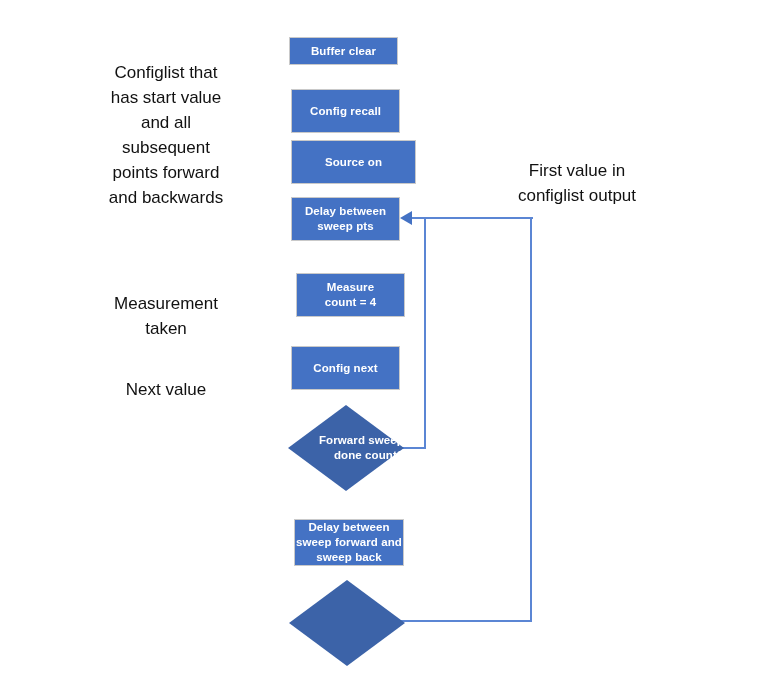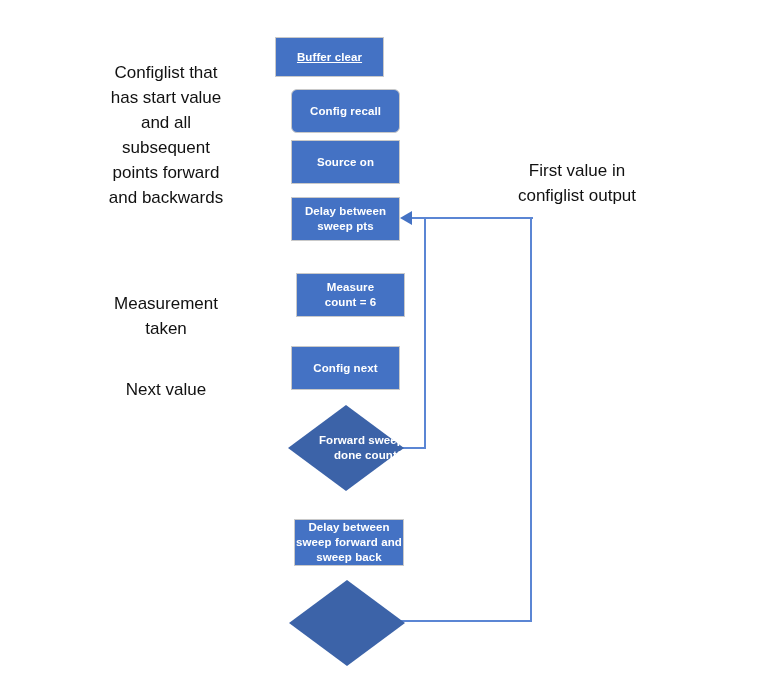--- a/index.html
+++ b/index.html
@@ -113,31 +113,31 @@
 
   <div class="conn conn-h" style="left:412px; top:217px; width:121px;"></div>
   <div class="arrow-left" style="left:400px; top:211px;"></div>
 
   <div class="conn conn-v" style="left:424px; top:217px; height:232px;"></div>
   <div class="conn conn-h" style="left:398px; top:447px; width:28px;"></div>
 
   <div class="conn conn-v" style="left:530px; top:217px; height:405px;"></div>
   <div class="conn conn-h" style="left:398px; top:620px; width:134px;"></div>
 
-  <div class="node-box" style="left:275px; top:37px; width:109px; height:40px;text-decoration:underline;">Buffer clear</div>
+  <div class="node-box" style="left:289px; top:37px; width:109px; height:28px;">Buffer clear</div>
 
-  <div class="node-box" style="left:291px; top:89px; width:109px; height:44px;border-radius:6px;">Config recall</div>
+  <div class="node-box" style="left:291px; top:89px; width:109px; height:44px;">Config recall</div>
 
-  <div class="node-box" style="left:291px; top:140px; width:109px; height:44px;">Source on</div>
+  <div class="node-box" style="left:291px; top:140px; width:125px; height:44px;">Source on</div>
 
   <div class="node-box" style="left:291px; top:197px; width:109px; height:44px;">Delay between
 sweep pts</div>
 
   <div class="node-box" style="left:296px; top:273px; width:109px; height:44px;">Measure
-count = 6</div>
+count = 4</div>
 
   <div class="node-box" style="left:291px; top:346px; width:109px; height:44px;">Config next</div>
 
   <div class="node-diamond" style="left:288px; top:405px; width:116px; height:86px;">
     <div class="dia-shape"></div>
     <div class="dia-label">Forward sweep
 done count?</div>
   </div>
 
   <div class="node-box" style="left:294px; top:519px; width:110px; height:47px;">Delay between

